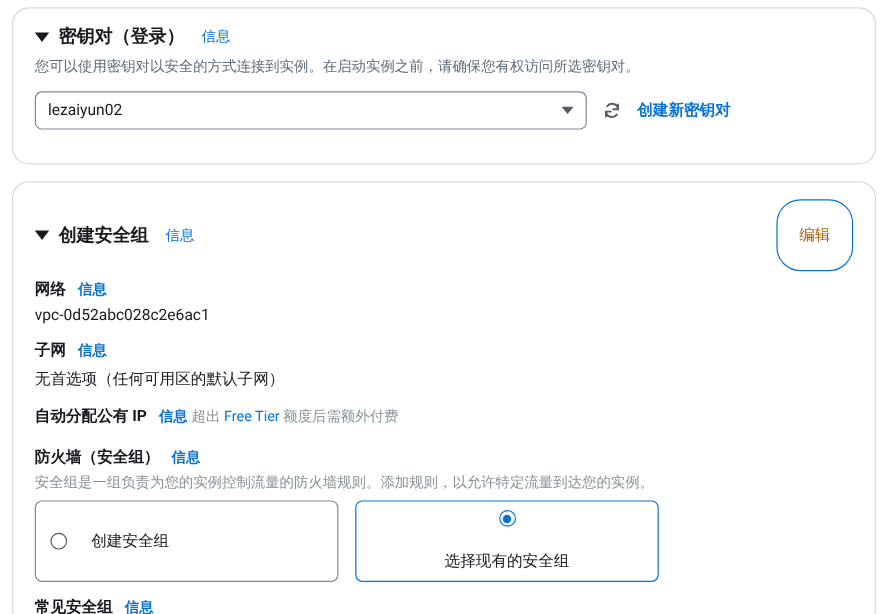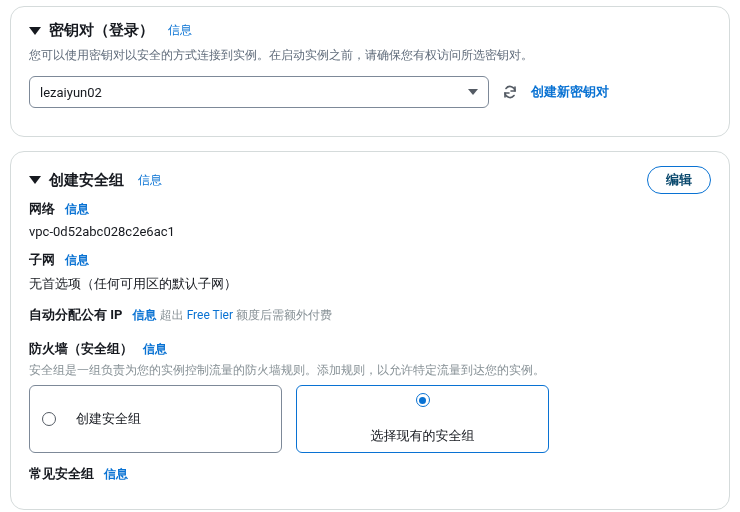--- a/index.html
+++ b/index.html
@@ -97,26 +97,26 @@
   .refresh-svg { width: 16px; height: 16px; }
   .link-btn {
     color: #0972d3;
     font-size: 13px;
     font-weight: 600;
     cursor: pointer;
     white-space: nowrap;
   }
   .edit-btn {
     border: 1.5px solid #0972d3;
-    color: #0c4a6e;
+    color: #a16207;
     background: #fff;
     border-radius: 20px;
-    padding: 4px 18px;
-    font-size: 13px;
-    font-weight: 700;
+    padding: 20px 18px;
+    font-size: 13px;
+    font-weight: 400;
     cursor: pointer;
   }
   .section-block { margin-bottom: 12px; }
   .val-text { font-size: 13px; color: #16191f; padding-top: 2px; }
   .subtle { color: #879196; font-size: 12px; padding-top: 2px; display:inline-block;}
   .subtle-inline { color: #879196; font-size: 12px;}
   .subtle a, .subtle-link { color: #0972d3; }
   .radio-row {
     display: flex;
     gap: 14px;

